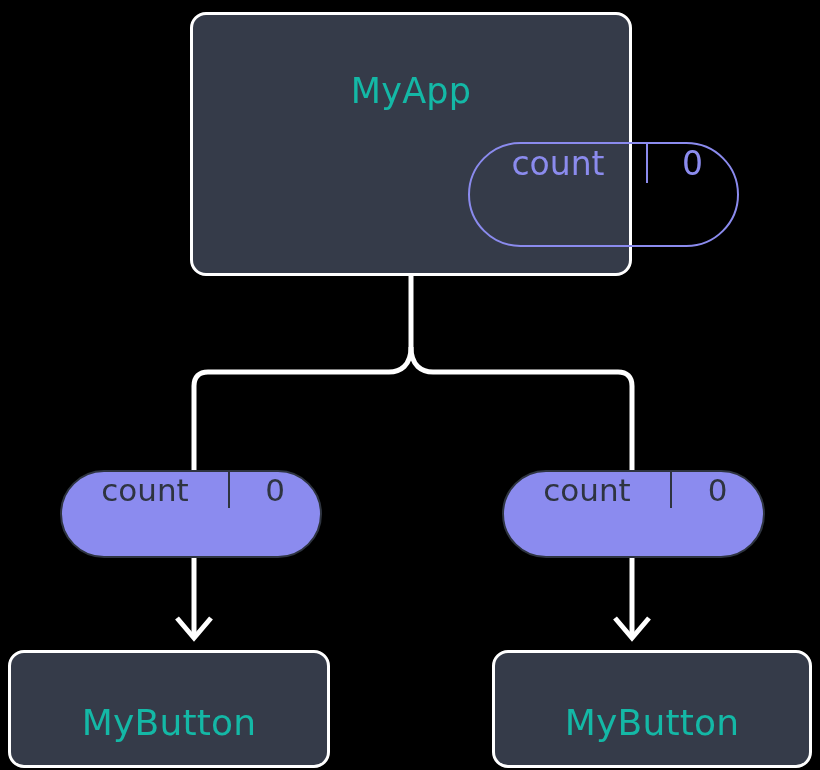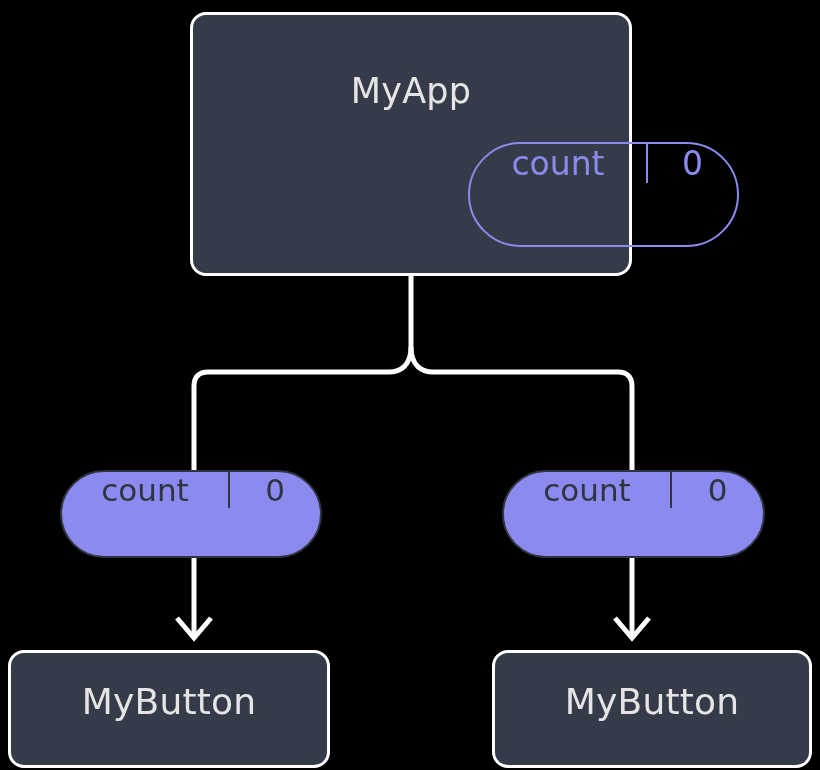--- a/index.html
+++ b/index.html
@@ -30,21 +30,21 @@
     box-sizing: border-box;
     background: #353b49;
     border: 3px solid #ffffff;
     border-radius: 16px;
   }
   .node-title {
     position: absolute;
     left: 0;
     width: 100%;
     text-align: center;
-    color: #e5e5e5;
+    color: #14b8a6;
     font-weight: 400;
     letter-spacing: 0.2px;
   }
 
   
   #app-box {
     left: 190px;
     top: 12px;
     width: 442px;
     height: 264px;
@@ -55,21 +55,21 @@
   }
 
   
   .leaf-box {
     top: 650px;
     height: 118px;
   }
   #button-box-left  { left: 8px;   width: 322px; }
   #button-box-right { left: 492px; width: 320px; }
   .leaf-box .node-title {
-    top: 28px;
+    top: 49px;
     font-size: 36px;
   }
 
   
   .pill {
     position: absolute;
     box-sizing: border-box;
     display: flex;
     align-items: flex-start;
     border-radius: 999px;

